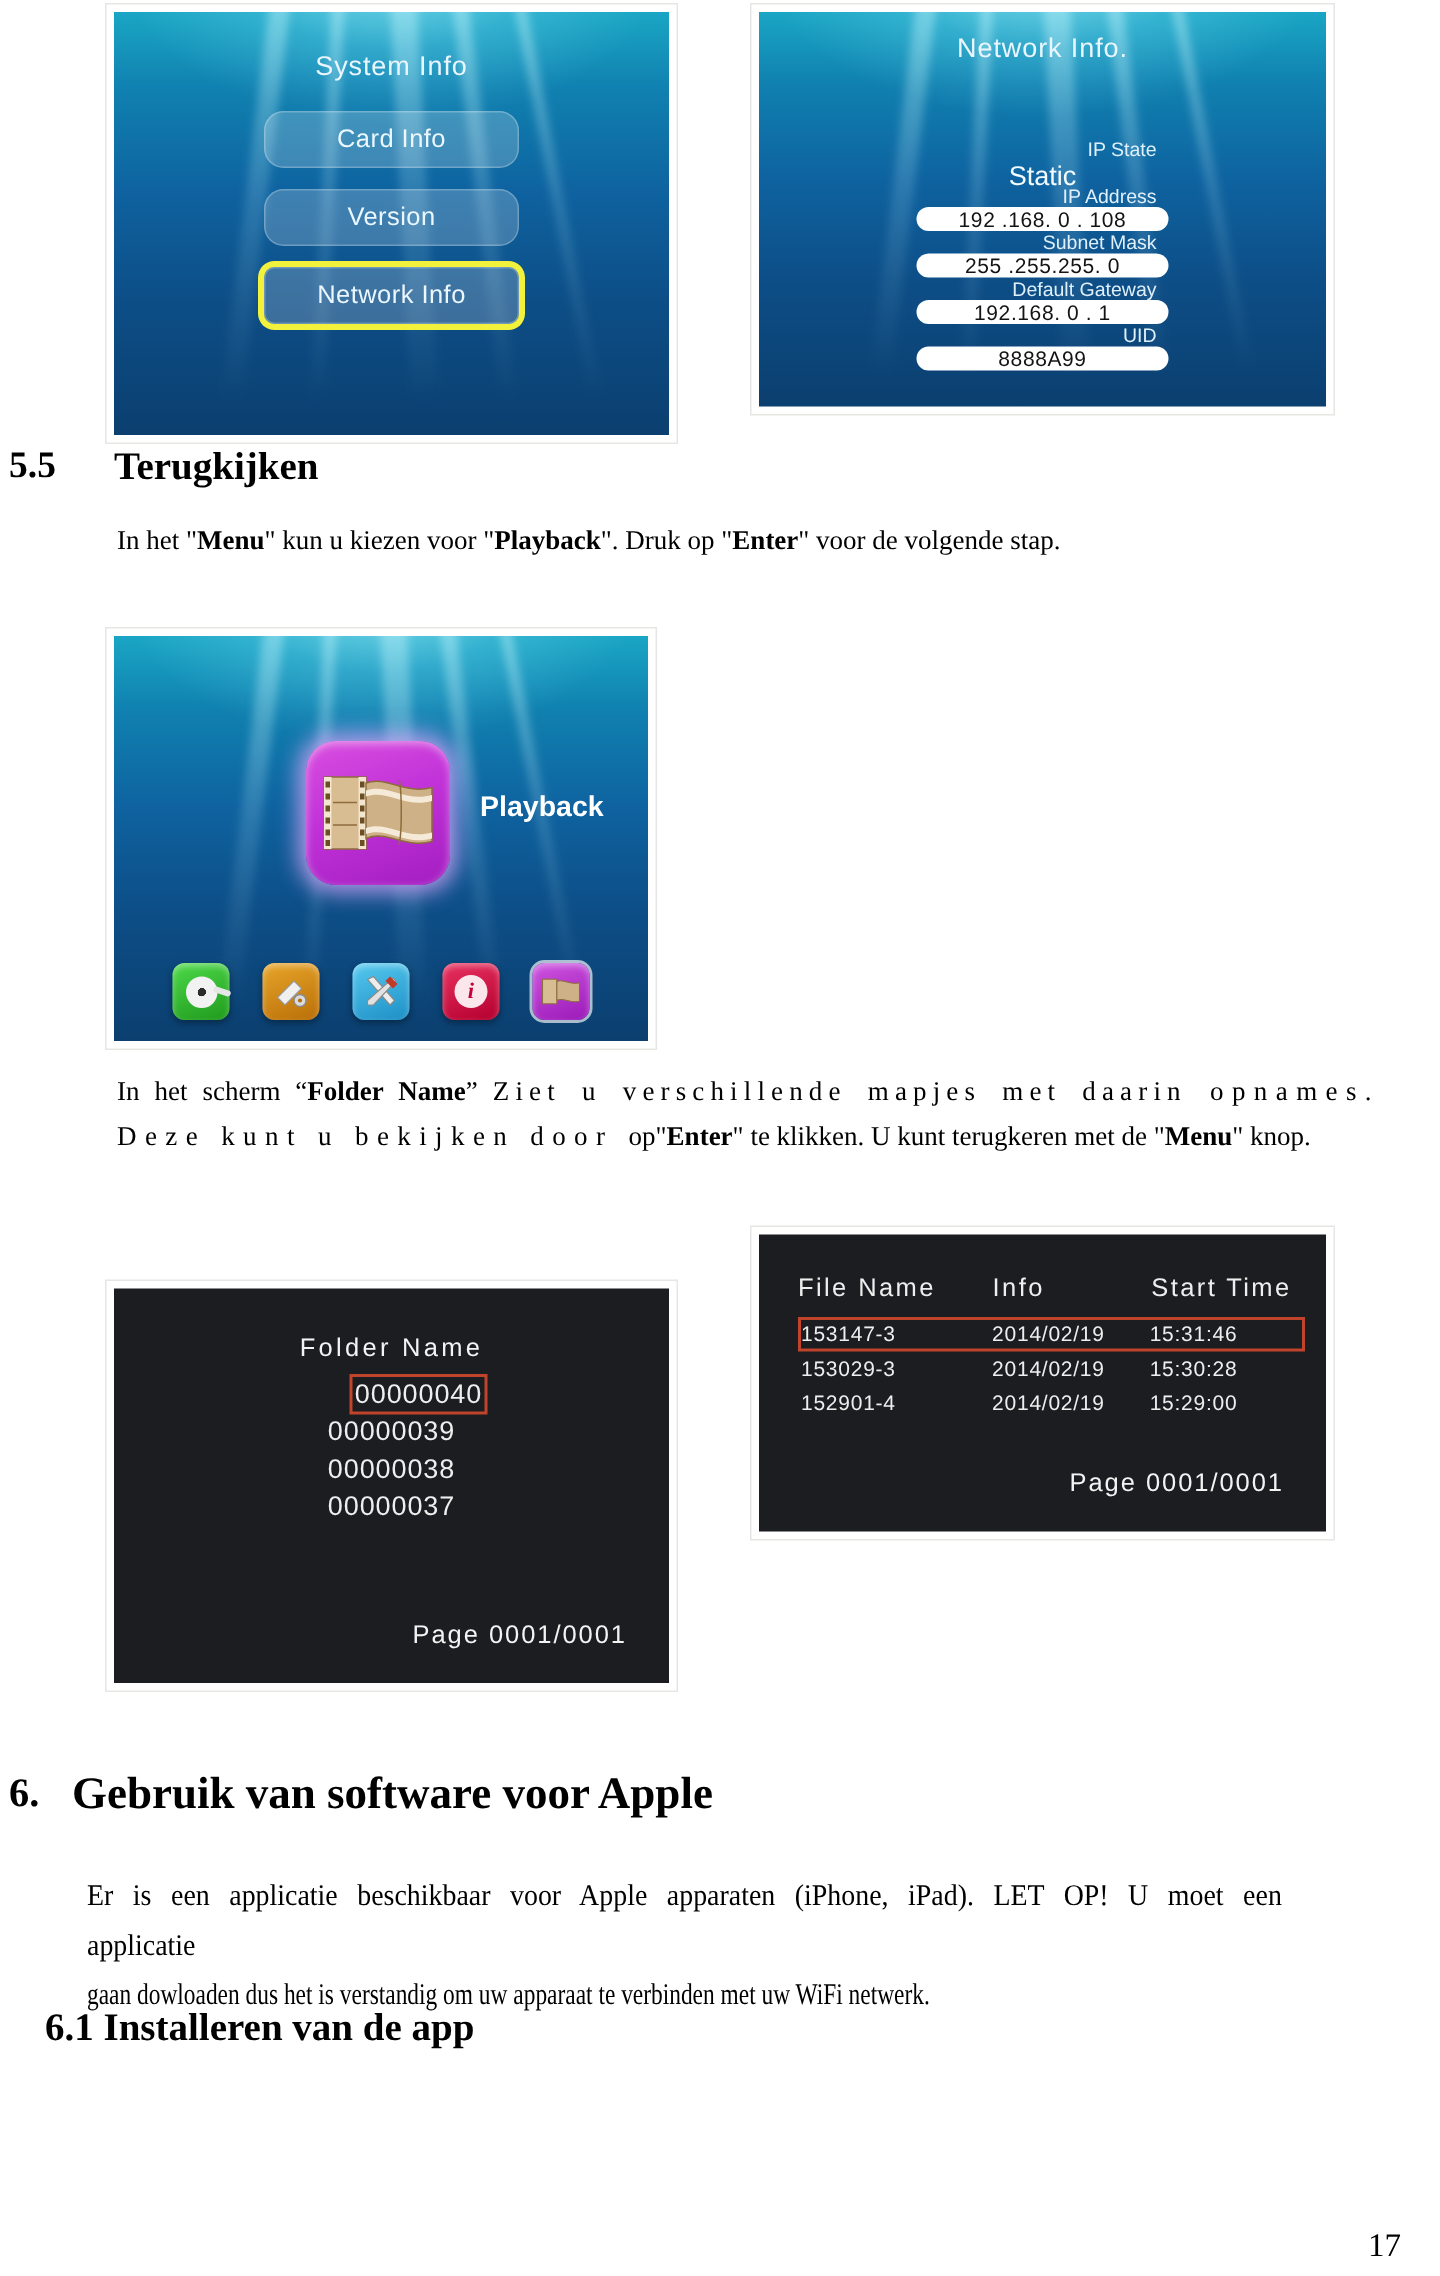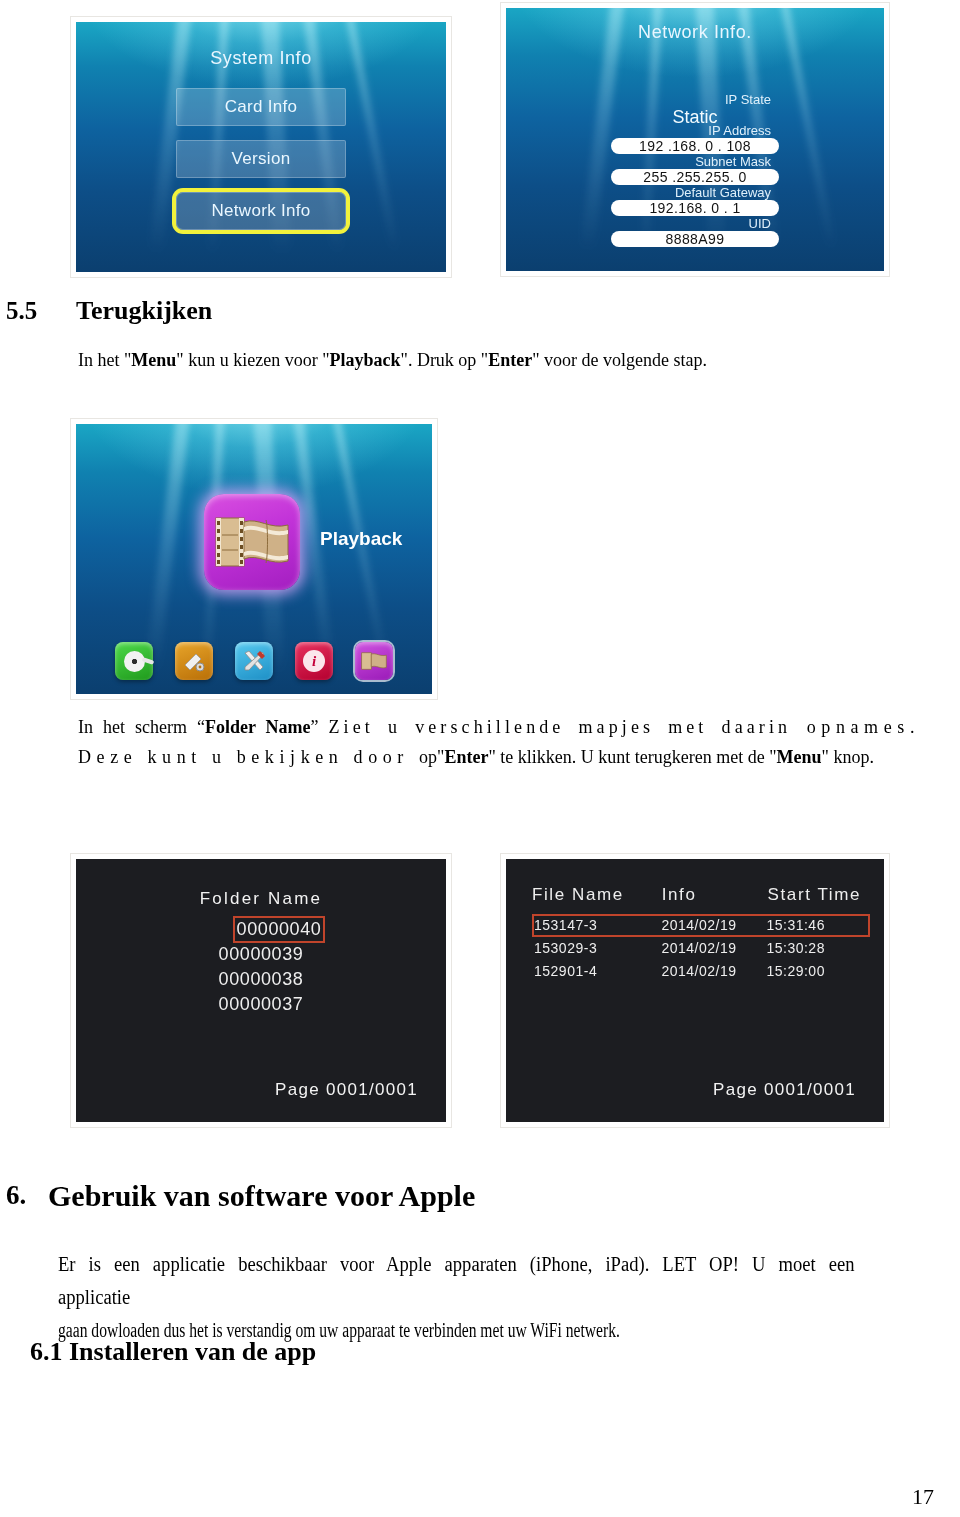--- a/index.html
+++ b/index.html
@@ -54,29 +54,29 @@
 
   
   .osd-title {
     position: absolute;
     width: 100%;
     text-align: center;
     font-family: "Liberation Sans", sans-serif;
     color: #e9f6ff;
     letter-spacing: 0.6px;
   }
-  #shot-system-info { left: 70px; top: 16px; width: 382px; height: 262px; text-decoration: underline; }
+  #shot-system-info { left: 70px; top: 2px; width: 382px; height: 294px; text-decoration: underline; }
   #shot-system-info .osd-title { top: 26px; font-size: 18px; }
   .menu-btn {
     position: absolute;
     left: 50%;
     transform: translateX(-50%);
     width: 168px;
     height: 36px;
-    border-radius: 2px;
+    border-radius: 13px;
     background: rgba(255,255,255,0.20);
     border: 1px solid rgba(255,255,255,0.25);
     font-family: "Liberation Sans", sans-serif;
     font-size: 17px;
     color: #eaf7ff;
     display: flex;
     align-items: center;
     justify-content: center;
     letter-spacing: 0.3px;
   }
@@ -248,21 +248,21 @@
     color:#c4003a;font-family:"Liberation Serif",serif;font-style:italic;font-weight:bold;
     font-size:15px;display:flex;align-items:center;justify-content:center;}
 
   
   .osd-dark {
     background: #1c1d21;
     font-family: "Liberation Sans", sans-serif;
     color: #eeeeee;
   }
   #shot-folder-name { left: 70px; top: 853px; width: 382px; height: 275px; }
-  #shot-file-name   { left: 500px; top: 853px; width: 390px; height: 275px; }
+  #shot-file-name   { left: 500px; top: 817px; width: 390px; height: 210px; }
 
   .dark-title {
     position: absolute;
     top: 30px;
     font-size: 17px;
     letter-spacing: 2.2px;
     color: #f3f3f3;
   }
   .folder-list {
     position: absolute;

